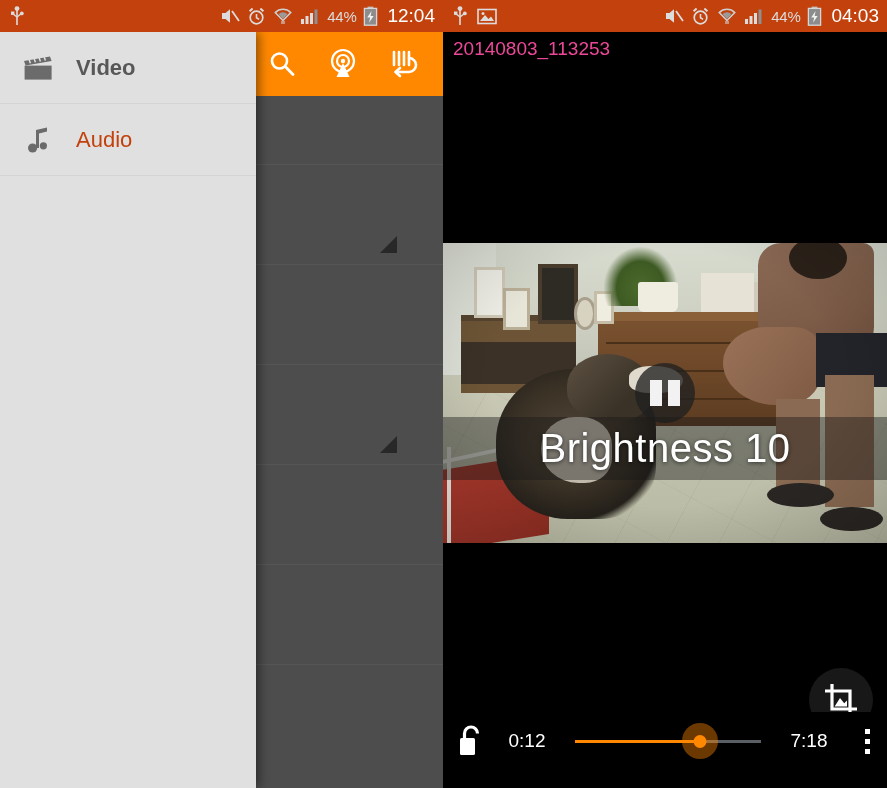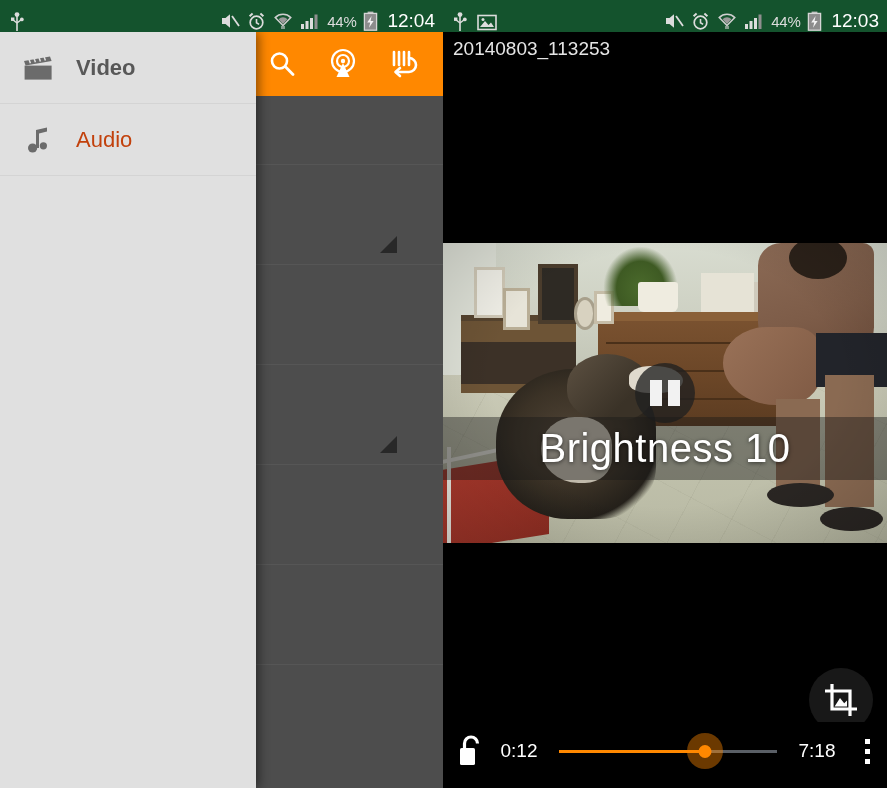--- a/index.html
+++ b/index.html
@@ -6,22 +6,22 @@
   html, body {
     width:887px; height:788px;
     background:#000;
     font-family:"Liberation Sans", sans-serif;
     overflow:hidden;
   }
   .screen { position:relative; width:887px; height:788px; display:flex; }
 
   
   .statusbar {
-    height:32px; background:#14532d; color:#e8e8e8;
-    display:flex; align-items:flex-end; padding:0 8px 0 10px;
+    height:32px; background:#c2410c; color:#e8e8e8;
+    display:flex; align-items:center; padding:0 8px 0 10px;
     font-size:17px; position:relative; z-index:40;
   }
   .sb-left { display:flex; align-items:center; gap:10px; }
   .sb-right { margin-left:auto; display:flex; align-items:center; gap:7px; }
   .sb-ico { display:block; }
   .sb-pct { font-size:15px; color:#dcdcdc; letter-spacing:-0.3px; }
   .sb-time { font-size:19px; color:#fff; letter-spacing:0px; margin-left:2px; }
 
   
   .pane-left { width:443px; height:788px; position:relative; background:#6b6b6b; overflow:hidden; }
@@ -60,21 +60,21 @@
     height:72px; display:flex; align-items:center; padding-left:22px;
     border-bottom:1px solid #d4d4d4;
   }
   .dwr-ico { width:32px; display:flex; justify-content:center; }
   .dwr-label { margin-left:22px; font-size:22px; color:#c2410c; }
   .dwr-item.sel .dwr-label { color:#585858; font-weight:bold; }
 
   
   .pane-right { width:444px; height:788px; position:relative; background:#000; overflow:hidden; }
   .player-title {
-    color:#e5e5e5; font-size:19px; padding:6px 0 0 10px; height:34px;
+    color:#ec4899; font-size:19px; padding:6px 0 0 10px; height:34px;
   }
   .videoframe { position:absolute; left:0; right:0; top:243px; height:300px; overflow:hidden; }
 
   
   .scene { position:absolute; inset:0; background:#b5b6a2; }
   .wall { position:absolute; left:0; top:0; width:100%; height:47%;
           background:linear-gradient(180deg,#d8dcd0 0%,#cdd0c2 55%,#bfc2b3 100%); }
   .wall2 { position:absolute; left:0; top:0; width:12%; height:47%; background:#dfe2d8; }
   .floor { position:absolute; left:0; top:44%; width:100%; height:56%;
            background:linear-gradient(180deg,#cbcbb8 0%,#c2c3ae 40%,#b8b9a3 100%); }
@@ -147,22 +147,22 @@
     white-space:nowrap;
   }
 
   .fab {
     position:absolute; right:14px; bottom:56px;
     width:64px; height:64px; border-radius:50%; background:#181818;
     display:flex; align-items:center; justify-content:center;
   }
 
   .controls {
-    position:absolute; left:0; right:0; bottom:8px; height:58px;
-    display:flex; align-items:center; padding:0 10px 0 14px; gap:10px; background:#000;
+    position:absolute; left:0; right:0; bottom:18px; height:58px;
+    display:flex; align-items:center; padding:0 10px 0 14px; gap:18px; background:#000;
   }
   .ctime { color:#fff; font-size:19px; min-width:48px; text-align:center; }
   .seekwrap { flex:1; position:relative; height:46px; display:flex; align-items:center; margin:0 6px; }
   .seek-bg { position:absolute; left:0; right:0; height:3px; background:#5a5f66; }
   .seek-fg { position:absolute; left:0; height:3px; background:#ff8800; }
   .seek-halo {
     position:absolute; width:36px; height:36px; border-radius:50%;
     background:rgba(255,136,0,0.42); transform:translateX(-50%);
   }
   .seek-thumb {
@@ -348,21 +348,21 @@
           <rect x="5.5" y="9" width="3" height="8" fill="#dcdcdc"></rect>
           <rect x="10" y="6" width="3" height="11" fill="#dcdcdc"></rect>
           <rect x="14.5" y="2.5" width="3" height="14.5" fill="#8f8f8f"></rect>
         </svg>
         <span class="sb-pct">44%</span>
         <svg class="sb-ico" width="15" height="20" viewBox="0 0 15 20">
           <rect x="4.6" y="0.6" width="5.8" height="2" fill="#bdbdbd"></rect>
           <rect x="1.4" y="2.4" width="12.2" height="16.8" fill="#8c8c8c" stroke="#d6d6d6" stroke-width="1.3"></rect>
           <path d="M8.6 5 L4.2 11.4 h3 L6 16.8 l4.6 -6.8 h-3 z" fill="#f2f2f2"></path>
         </svg>
-        <span class="sb-time">12:03</span>
+        <span class="sb-time">04:03</span>
       </div>
     </div>
 
     <div class="player-title">20140803_113253</div>
 
     <div class="videoframe">
       <div class="scene">
         <div class="wall"></div>
           <div class="wall2"></div>
           <div class="floor"></div>

